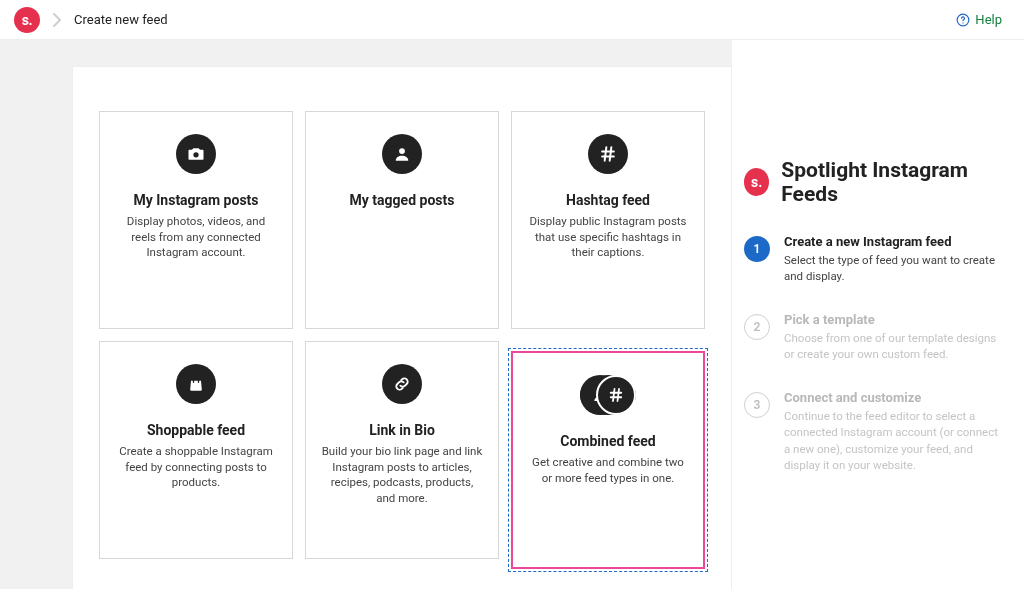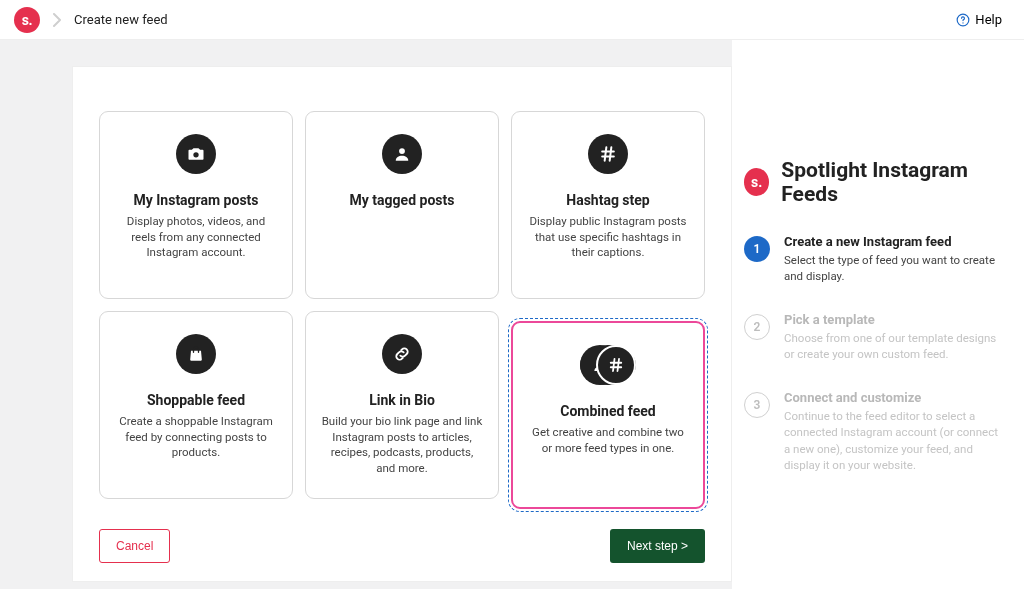--- a/index.html
+++ b/index.html
@@ -3,30 +3,30 @@
 <meta charset="utf-8">
 <style>
   * { box-sizing: border-box; margin: 0; padding: 0; }
   html, body { width: 1024px; height: 589px; font-family: -apple-system, BlinkMacSystemFont, "Segoe UI", Roboto, sans-serif; background:#fff; color:#222; }
   
   .header { height: 40px; display:flex; align-items:center; justify-content:space-between; padding: 0 22px 0 14px; border-bottom:1px solid #eee; }
   .header-left { display:flex; align-items:center; gap:12px; }
   .logo { width:26px; height:26px; border-radius:50%; background:#e5304e; color:#fff; display:flex; align-items:center; justify-content:center; font-weight:700; font-size:14px; letter-spacing:-0.5px; }
   .chev { color:#c6c6c6; font-size:16px; }
   .crumb { font-size:13px; color:#222; }
-  .help { display:flex; align-items:center; gap:5px; color:#000000; font-size:13px; cursor:pointer; }
+  .help { display:flex; align-items:center; gap:5px; color:#15803d; font-size:13px; cursor:pointer; }
   .help svg { width:14px; height:14px; }
   
   .body { display:flex; background:#f1f1f2; height:549px; }
   .main-col { flex:0 0 705px; padding: 26px 0 0 0; }
   .side-col { flex:1; background:#fff; padding: 118px 18px 0 12px; }
   
   .panel { background:#fff; margin-left:72px; width:660px; border:1px solid #eee; border-left:1px solid #eee; padding: 44px 26px 18px 26px; box-shadow: 0 0 0 rgba(0,0,0,0.0); }
   .grid { display:grid; grid-template-columns: repeat(3, 1fr); gap:12px; }
-  .tile { border:1px solid #d7d7d7; border-radius:9px; height:188px; padding: 22px 14px 10px; text-align:center; display:flex; flex-direction:column; align-items:center; cursor:pointer; }
+  .tile { border:1px solid #d7d7d7; border-radius:0; height:218px; padding: 22px 14px 10px; text-align:center; display:flex; flex-direction:column; align-items:center; cursor:pointer; }
   .tile.selected { border:2px solid #ec4899; outline:1px dashed #1d69c7; outline-offset:2px;margin-top:10px; }
   .tile .icon-wrap { width:40px; height:40px; border-radius:50%; background:#222; color:#fff; display:flex; align-items:center; justify-content:center; margin-bottom:18px; position:relative; }
   .tile .icon-wrap.double { width:56px; }
   .tile .icon-wrap.double .circ { width:40px; height:40px; border-radius:50%; background:#222; display:flex; align-items:center; justify-content:center; position:absolute; }
   .tile .icon-wrap.double .circ.a { left:0; z-index:1; }
   .tile .icon-wrap.double .circ.b { right:0; border:2px solid #fff; z-index:2; }
   .tile h3 { font-size:14px; font-weight:700; margin-bottom:6px; }
   .tile p { font-size:11.5px; line-height:1.35; color:#444; }
   .panel-footer { display:flex; justify-content:space-between; align-items:center; margin-top:20px; }
   .btn { font-size:12px; padding:9px 16px; border-radius:3px; cursor:pointer; border:1px solid transparent; }
@@ -103,21 +103,21 @@
 
         <div class="tile">
           <div class="icon-wrap">
             <svg width="20" height="20" viewBox="0 0 24 24" fill="none" stroke="#fff" stroke-width="2.4" stroke-linecap="round">
                 <line x1="5" y1="9" x2="19" y2="9"></line>
                 <line x1="5" y1="15" x2="19" y2="15"></line>
                 <line x1="10" y1="4" x2="8" y2="20"></line>
                 <line x1="16" y1="4" x2="14" y2="20"></line>
               </svg>
           </div>
-          <h3>Hashtag step</h3>
+          <h3>Hashtag feed</h3>
           <p>Display public Instagram posts that use specific hashtags in their captions.</p>
         </div>
 
         <div class="tile">
           <div class="icon-wrap">
             <svg width="20" height="20" viewBox="0 0 24 24" fill="#fff">
                 <path d="M6 8h12l1 11a1 1 0 0 1-1 1H6a1 1 0 0 1-1-1z"></path>
                 <path d="M9 10V7a3 3 0 0 1 6 0v3" fill="none" stroke="#222" stroke-width="1.6" stroke-linecap="round"></path>
               </svg>
           </div>

